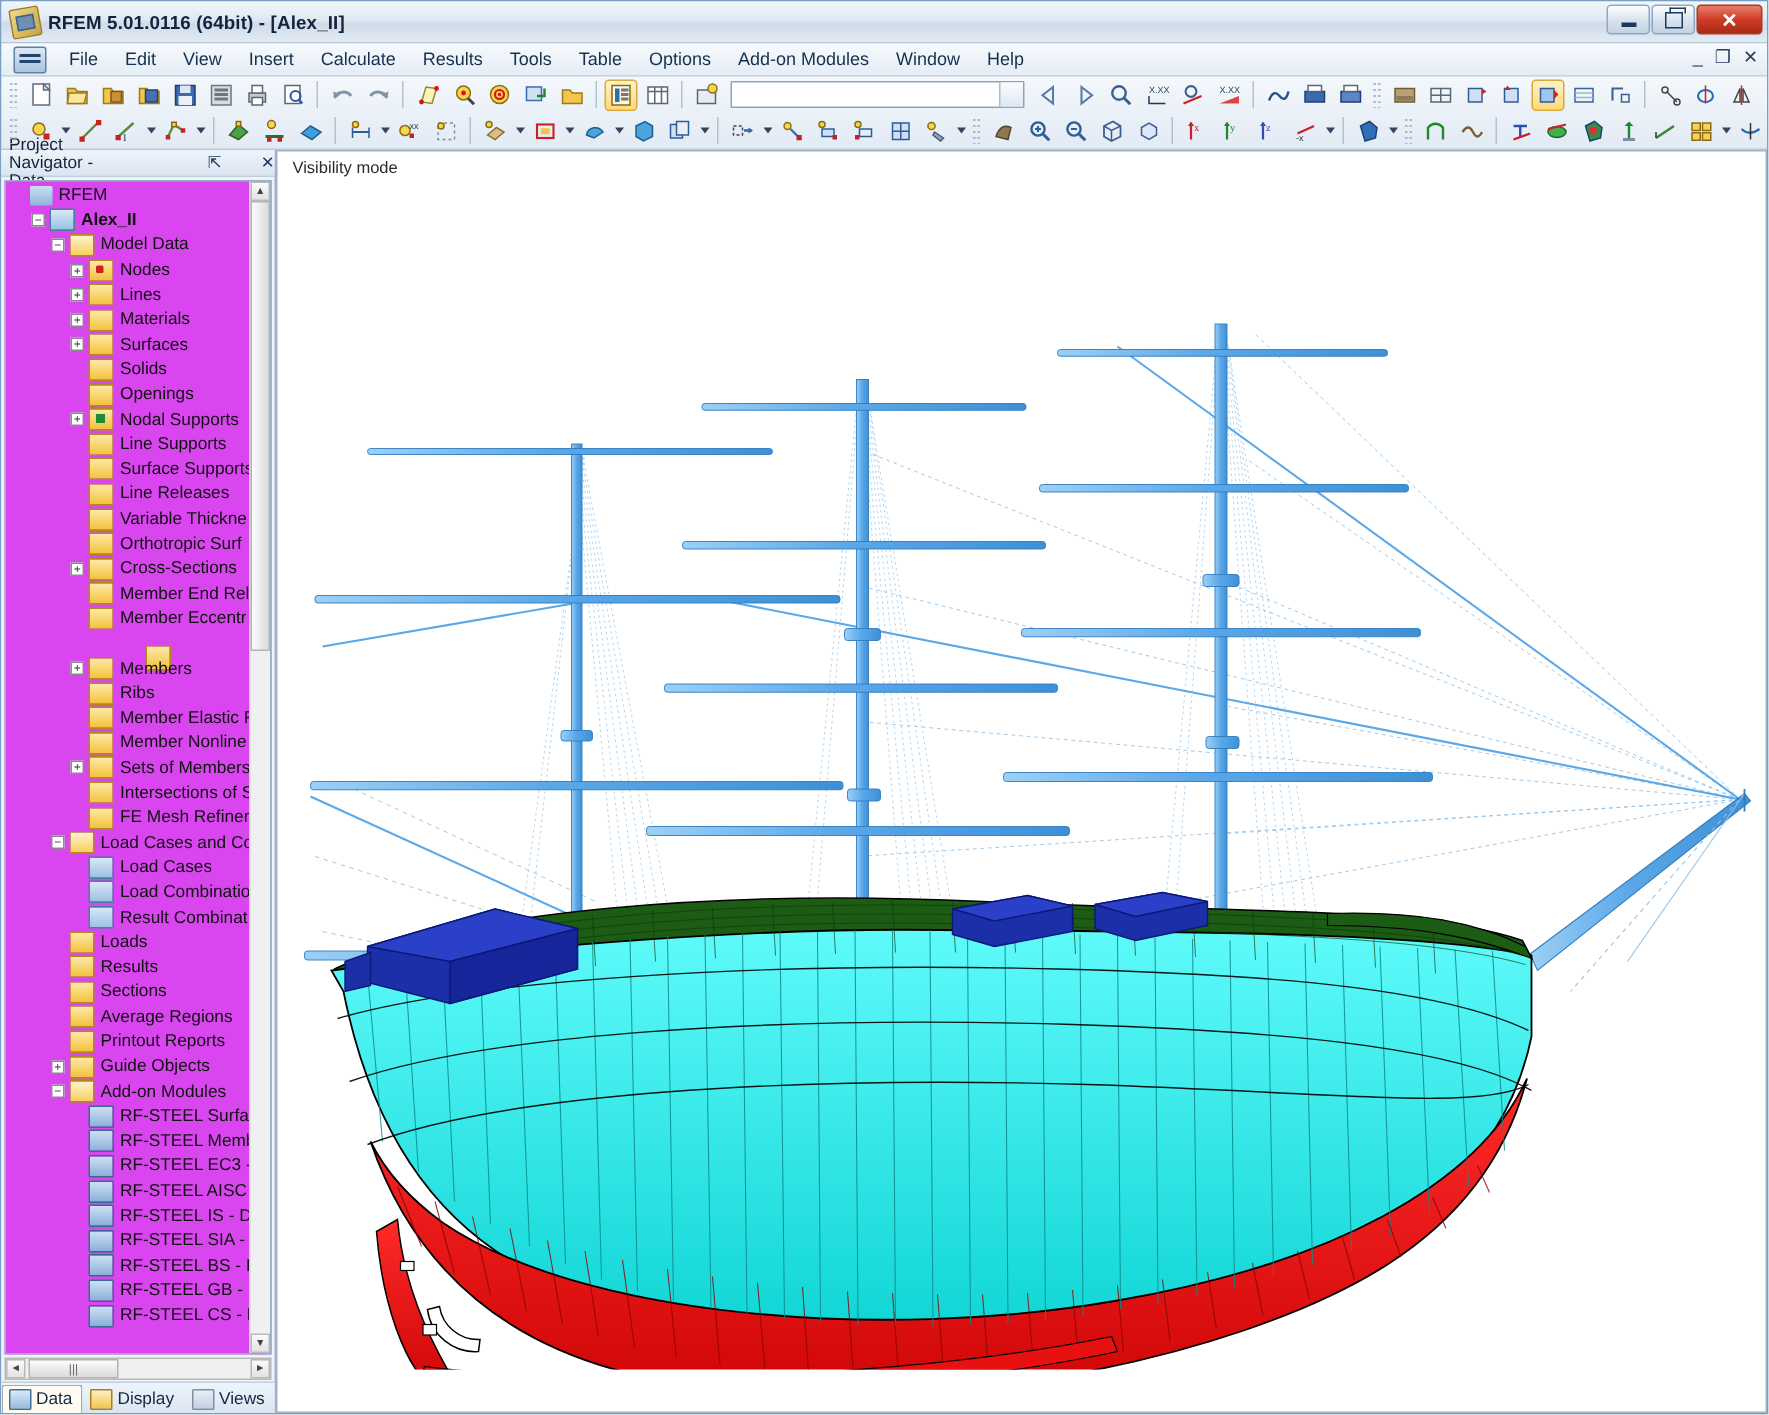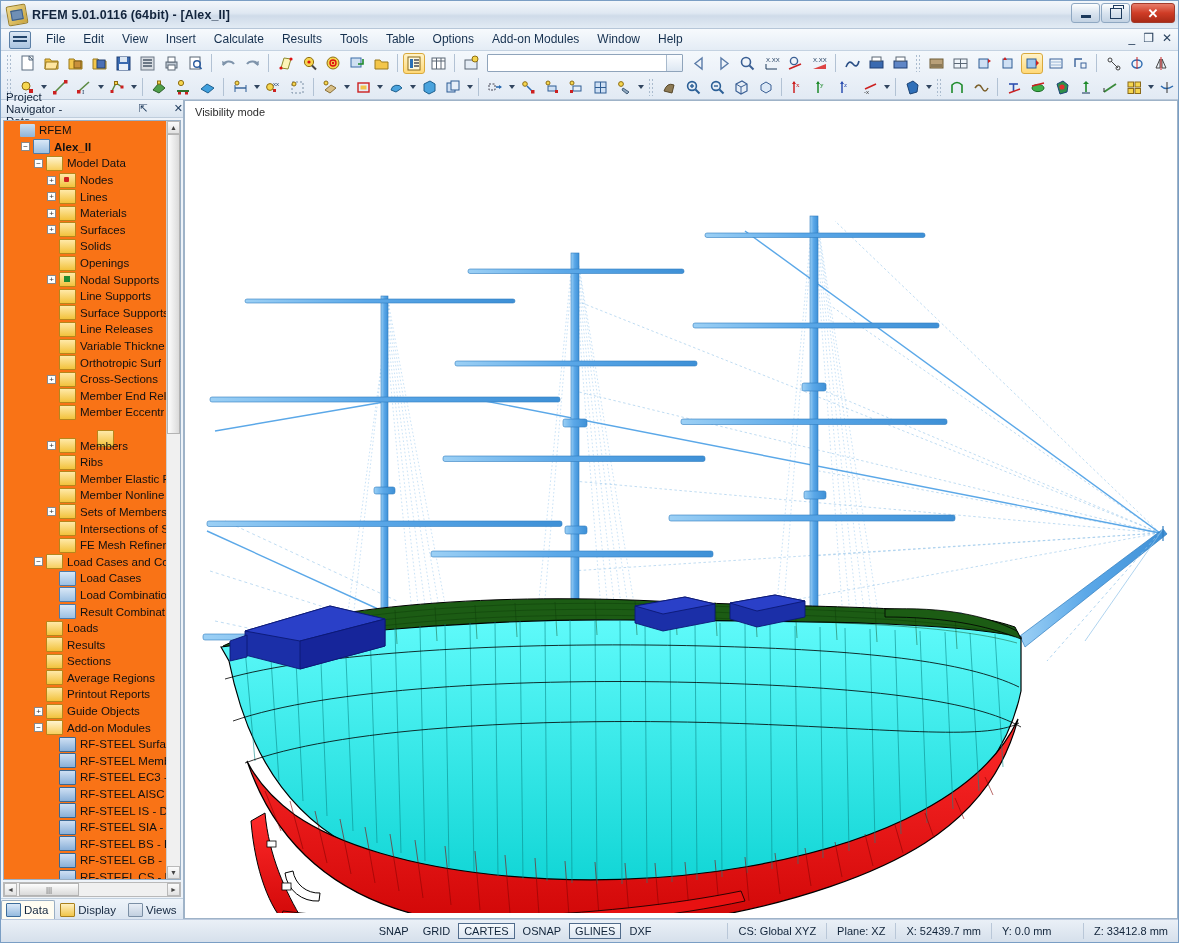--- a/index.html
+++ b/index.html
@@ -109,21 +109,21 @@
     background:#eef3f9;border-right:1px solid #9fb3c8;box-sizing:border-box;
   }
   .navhdr{
     height:17px;flex:0 0 17px;display:flex;align-items:center;
     background:linear-gradient(#eef4fa,#dbe5f0);
     border-bottom:1px solid #bfcddc;padding-left:5px;font-size:11.5px;color:#12243c;gap:26px;
   }
   .navhdr .spacer{flex:1;}
   .navhdr .pin,.navhdr .x{width:14px;text-align:center;font-size:11px;color:#1d3a5c;cursor:default;}
   .navtree{
-    flex:1 1 auto;background:#f97316;border:1px solid #9aafc4;margin:2px;
+    flex:1 1 auto;background:#d946ef;border:1px solid #9aafc4;margin:2px;
     overflow:hidden;position:relative;box-sizing:border-box;padding-left:35px;
   }
   .treescroll{position:absolute;inset:0;right:13px;overflow:hidden;padding-top:1px;}
   .tnode{
     height:16.6px;display:flex;align-items:center;white-space:nowrap;font-size:11.5px;color:#111;
     position:relative;
   }
   .tog{
     width:9px;height:9px;border:1px solid #8a8a8a;background:#fff;font-size:8px;line-height:7px;
     text-align:center;color:#333;flex:0 0 9px;margin-right:3px;box-sizing:border-box;font-family:"Liberation Sans",sans-serif;
@@ -1312,29 +1312,14 @@
             <path d="M545 502 L 590 494 L 620 500 L 572 510 Z" fill="#2a40c8"></path>
           </g>
 
           <path d="M700 508 C 760 506, 800 514, 832 530 L 836 538 C 800 524, 760 516, 700 516 Z" fill="#1c5c14" stroke="#000" stroke-width="0.8"></path>
         </svg>
       </div>
 
     </div>
   </div>
 
-  <div class="statusbar">
-    <div class="sb-left"></div>
-    <div class="sb-toggle">SNAP</div>
-    <div class="sb-toggle">GRID</div>
-    <div class="sb-toggle on">CARTES</div>
-    <div class="sb-toggle">OSNAP</div>
-    <div class="sb-toggle on">GLINES</div>
-    <div class="sb-toggle">DXF</div>
-    <div style="width:68px"></div>
-    <div class="sb-cell">CS: Global XYZ</div>
-    <div class="sb-cell">Plane: XZ</div>
-    <div class="sb-cell sb-coord">X:  52439.7 mm</div>
-    <div class="sb-cell sb-coord">Y:  0.0 mm</div>
-    <div class="sb-cell sb-coord">Z:  33412.8 mm</div>
-  </div>
 
 </div>
 
 </body></html>

